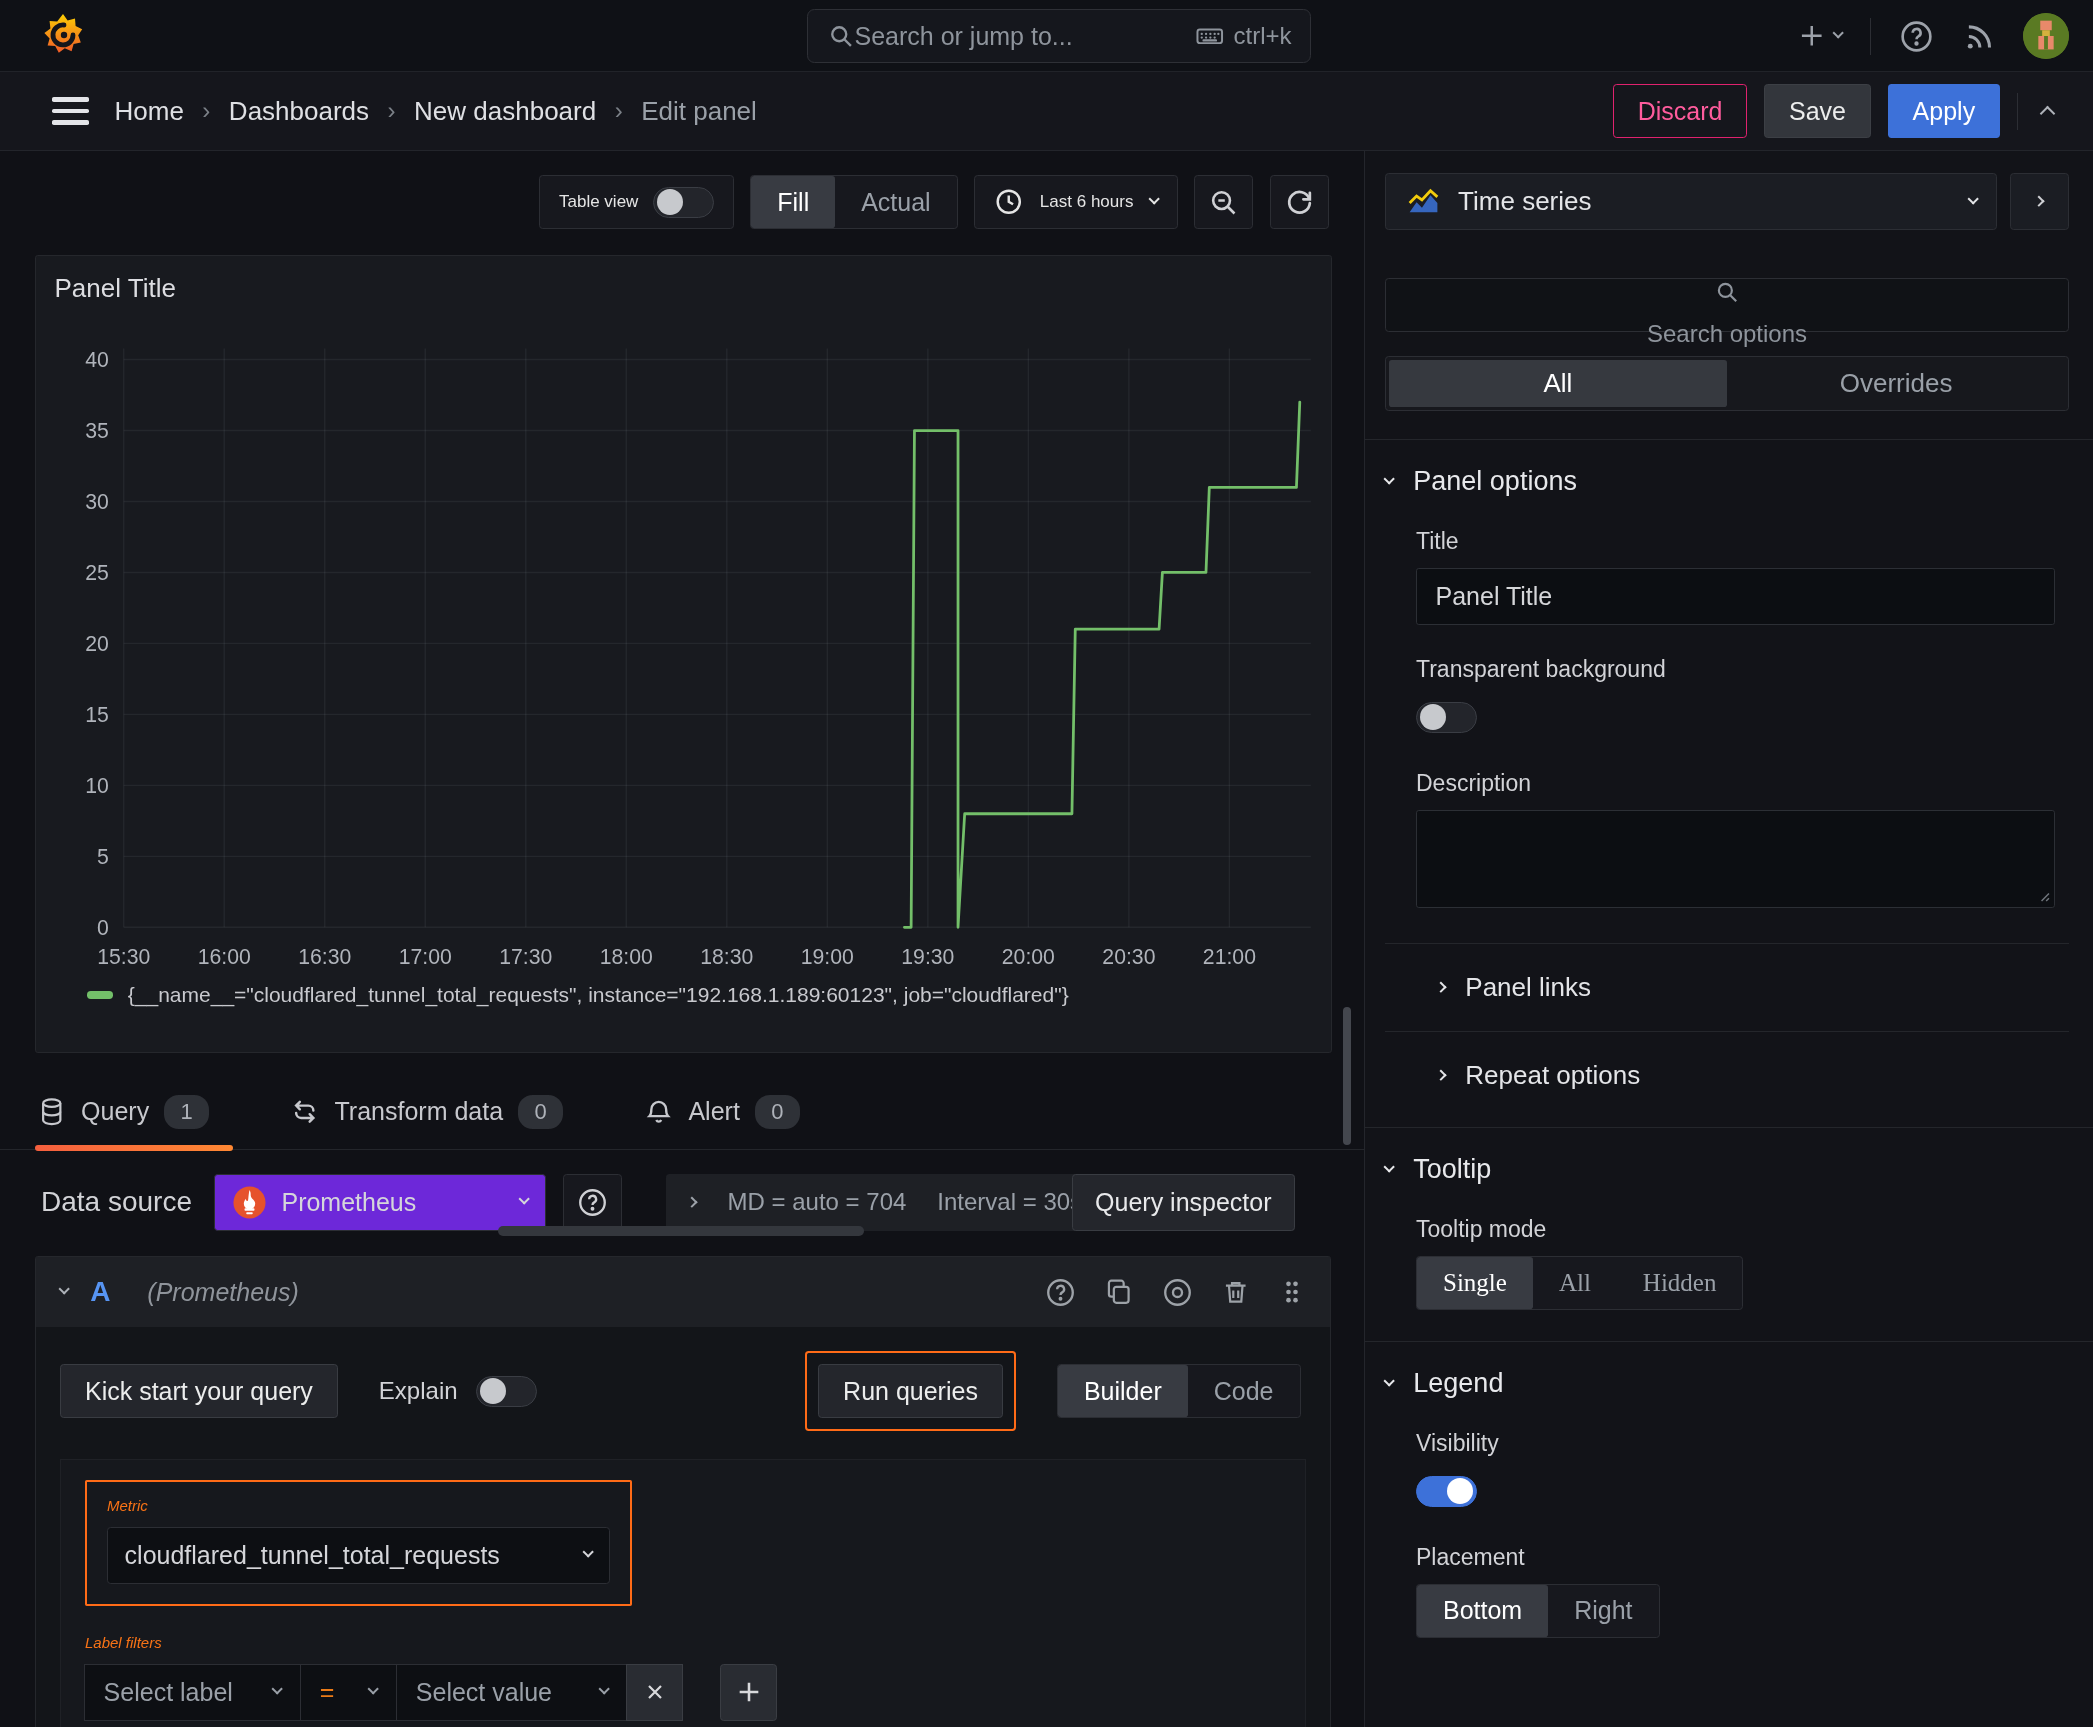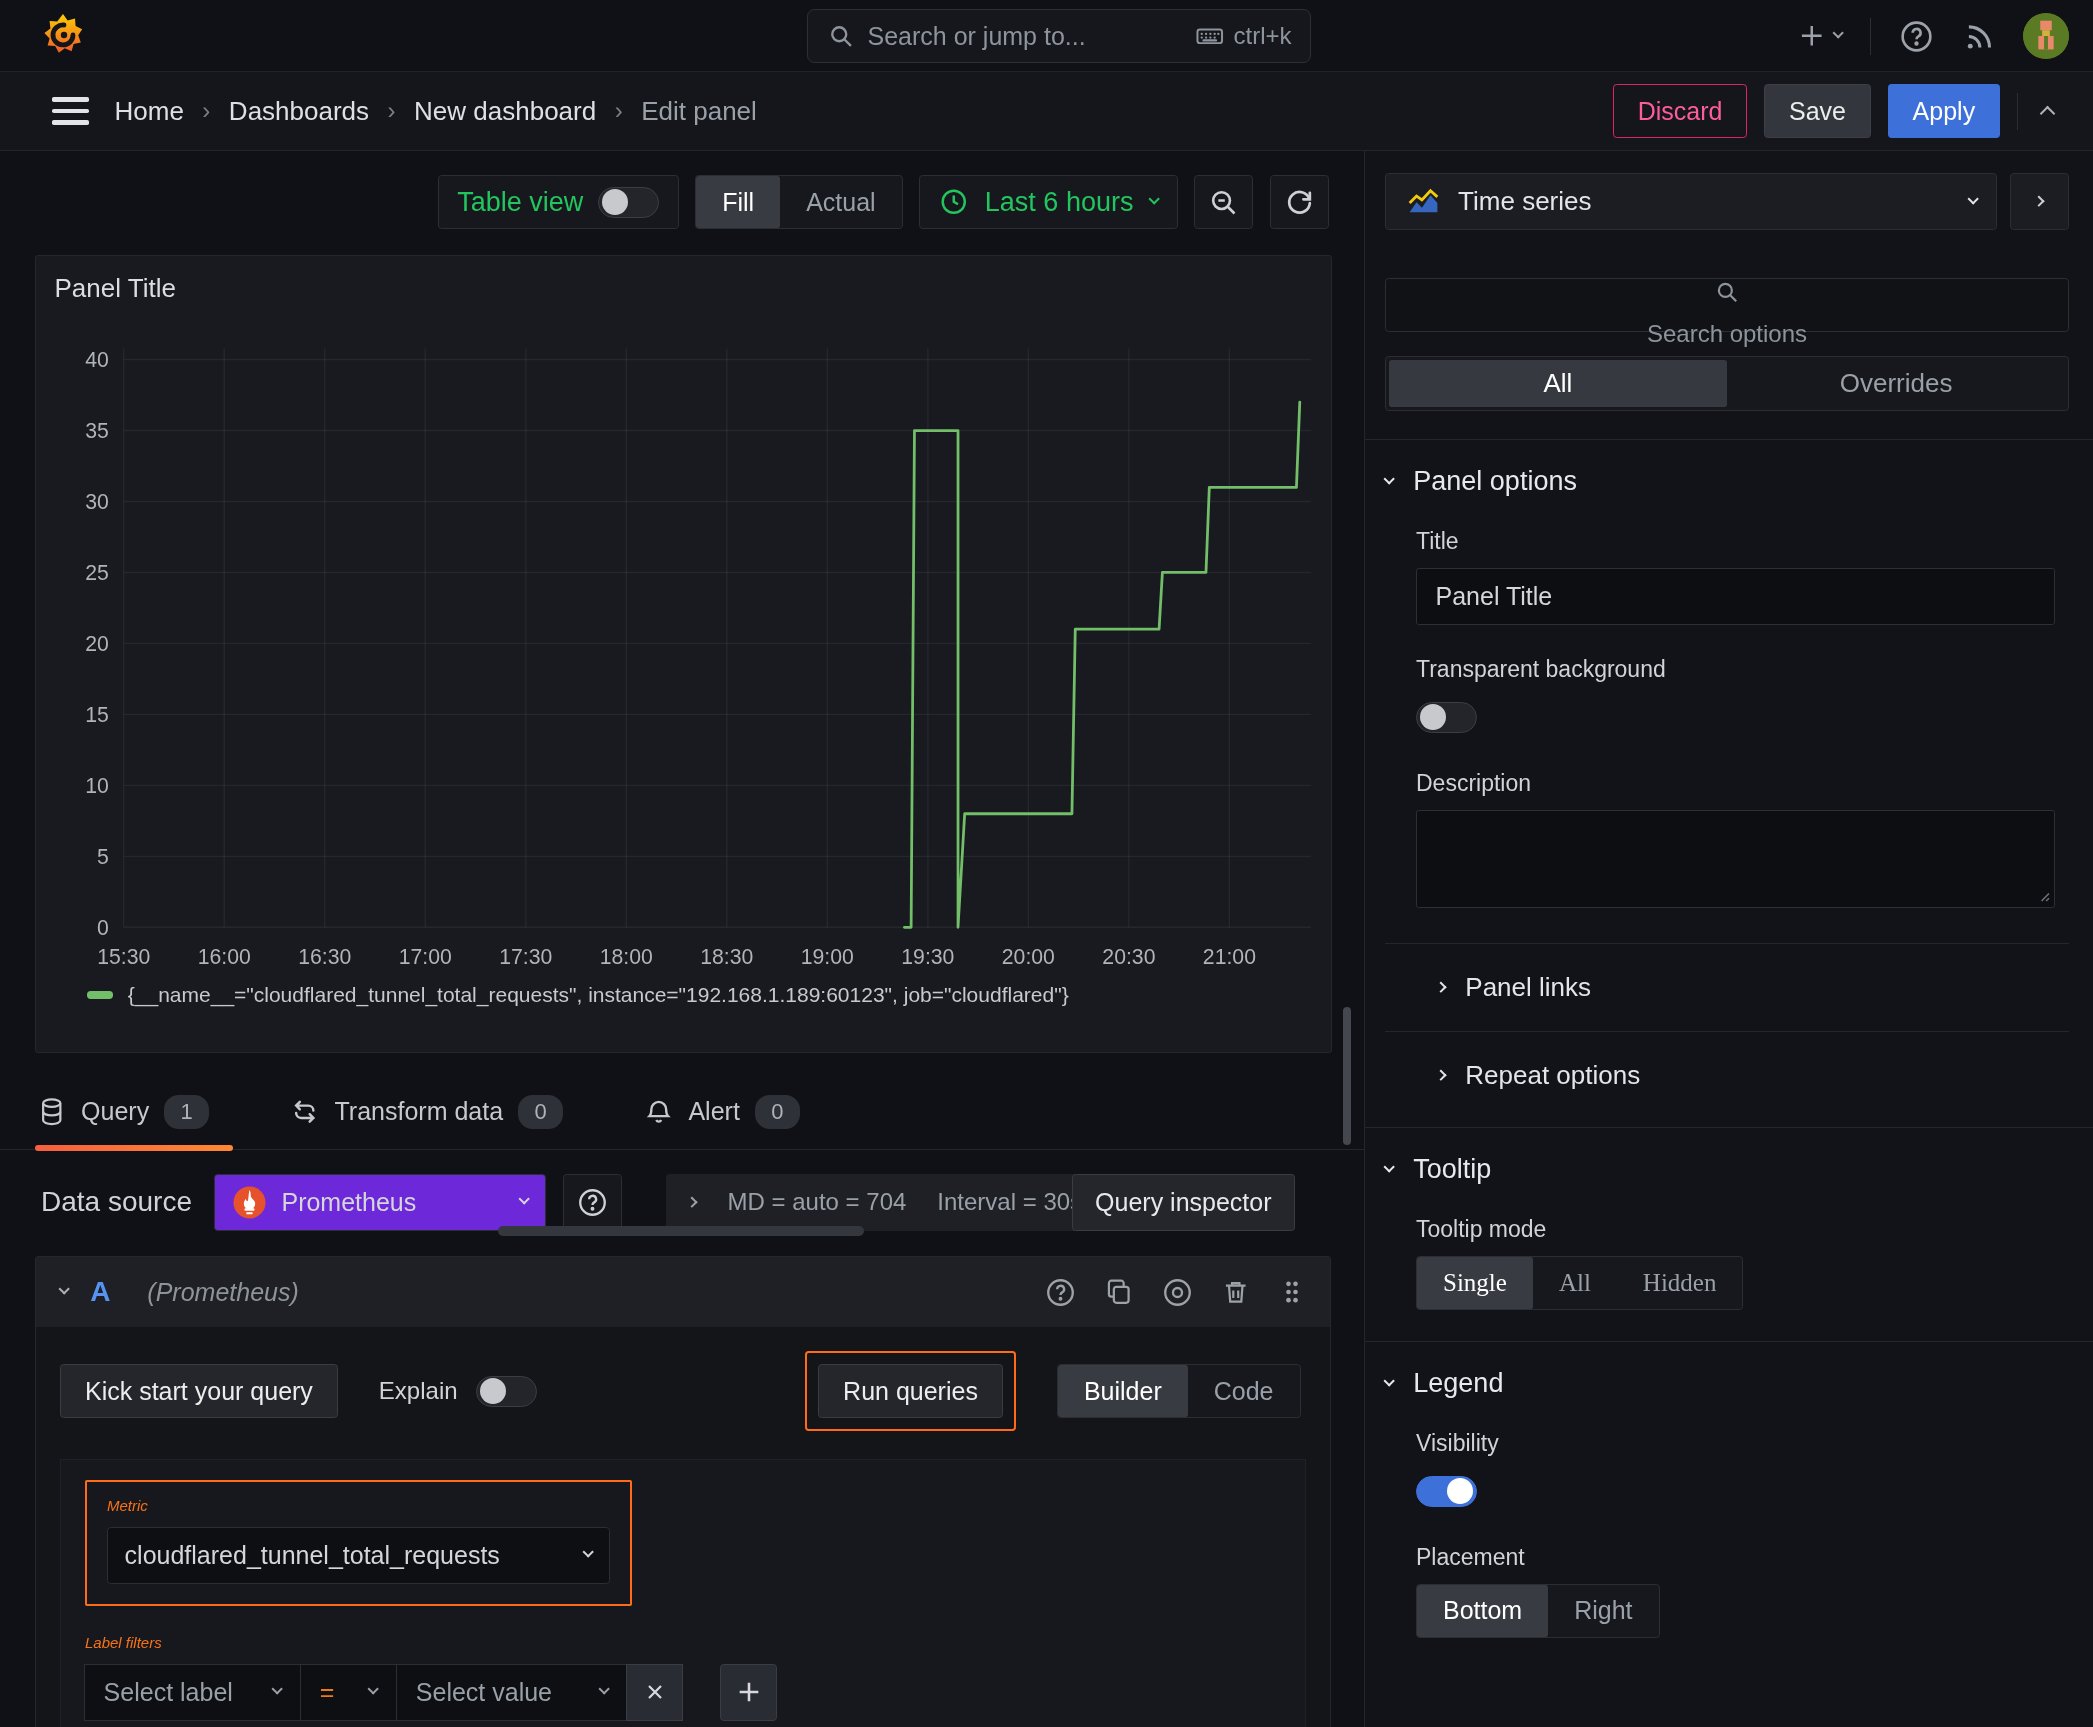--- a/index.html
+++ b/index.html
@@ -4,21 +4,21 @@
 <style>
   * { margin:0; padding:0; box-sizing:border-box; }
   html,body { width:2093px; height:1728px; overflow:hidden; }
   body { background:#101116; color:#ccccdc; font-family:"Liberation Sans","DejaVu Sans",sans-serif; font-size:24px; }
   .ico { display:inline-flex; align-items:center; justify-content:center; flex:0 0 auto; }
   svg { display:block; }
 
   
   .topbar { position:relative; height:72px; background:#0f1116; border-bottom:0.9px solid #212329; display:flex; align-items:center; padding:0 28px; }
   .logo { width:48px; height:48px; margin-left:11px; }
-  .searchbox { position:absolute; left:807px; top:9.2px; width:504px; height:54px; background:#15171d; border:0.9px solid #2e3036; border-radius:7.4px; display:flex; align-items:center; padding:0 18.5px; color:#8e949c; gap:13px; }
+  .searchbox { position:absolute; left:807px; top:9.2px; width:504px; height:54px; background:#15171d; border:0.9px solid #2e3036; border-radius:7.4px; display:flex; align-items:center; padding:0 18.5px; color:#8e949c; }
   .searchbox .ph { flex:1; font-size:25px; }
   .kbd { display:flex; gap:9.2px; align-items:center; color:#8e949c; font-size:24px; }
   .top-right { position:absolute; right:24px; top:0; height:72px; display:flex; align-items:center; gap:28px; color:#9da2aa; }
   .vdiv { width:0.9px; height:37px; background:#2c2e34; }
   .avatar { width:46px; height:46px; border-radius:50%; overflow:hidden; background:#5a7a23; }
 
   
   .navbar { height:79px; background:#15161c; border-bottom:0.9px solid #23252b; display:flex; align-items:center; padding:0 33px; }
   .hamb { width:37px; height:28px; display:flex; flex-direction:column; justify-content:space-between; margin:0 26px 0 18.5px; cursor:pointer; }
   .hamb span { height:4.6px; border-radius:1.8px; background:#e3e4e8; }
@@ -31,21 +31,21 @@
   .btn.secondary { background:#33363c; color:#eceded; border:0.9px solid #3c3f45; }
   .btn.primary { background:#3d71d9; color:#ffffff; }
 
   
   .main { display:flex; height:1576px; }
   .left { position:relative; width:1364px; height:100%; }
   .right { width:729px; height:100%; border-left:0.9px solid #24262c; background:#121318; overflow:hidden; }
 
   
   .toolbar { display:flex; justify-content:flex-end; align-items:center; gap:16.6px; padding:24px 35px 0 0; }
-  .tool { height:54px; background:#17181e; border:0.9px solid #2c2e34; border-radius:3.7px; display:flex; align-items:center; padding:0 18.5px; gap:14.8px; color:#22c55e; font-size:27px; }
+  .tool { height:54px; background:#17181e; border:0.9px solid #2c2e34; border-radius:3.7px; display:flex; align-items:center; padding:0 18.5px; gap:14.8px; color:#e5e5e5; font-size:17px; }
   .seg { display:flex; align-items:stretch; background:#17181e; border:0.9px solid #2c2e34; border-radius:3.7px; overflow:hidden; height:54px; }
   .seg .opt { display:flex; align-items:center; padding:0 26px; color:#9aa0a8; font-size:25px; cursor:pointer; }
   .seg .opt.sel { background:#383b42; color:#ffffff; border-radius:2.8px; }
   .toggle { width:61px; height:31px; border-radius:15.7px; background:#23252b; border:0.9px solid #3a3d44; position:relative; cursor:pointer; }
   .toggle .knob { position:absolute; top:1.8px; left:2.8px; width:26px; height:26px; border-radius:50%; background:#c7c9cd; }
   .toggle.on { background:#3d71d9; border-color:#3d71d9; }
   .toggle.on .knob { left:auto; right:2.8px; background:#ffffff; }
   .iconbtn { width:59px; height:54px; background:#17181e; border:0.9px solid #2c2e34; border-radius:3.7px; display:flex; align-items:center; justify-content:center; color:#cfd0d4; cursor:pointer; }
 
   

